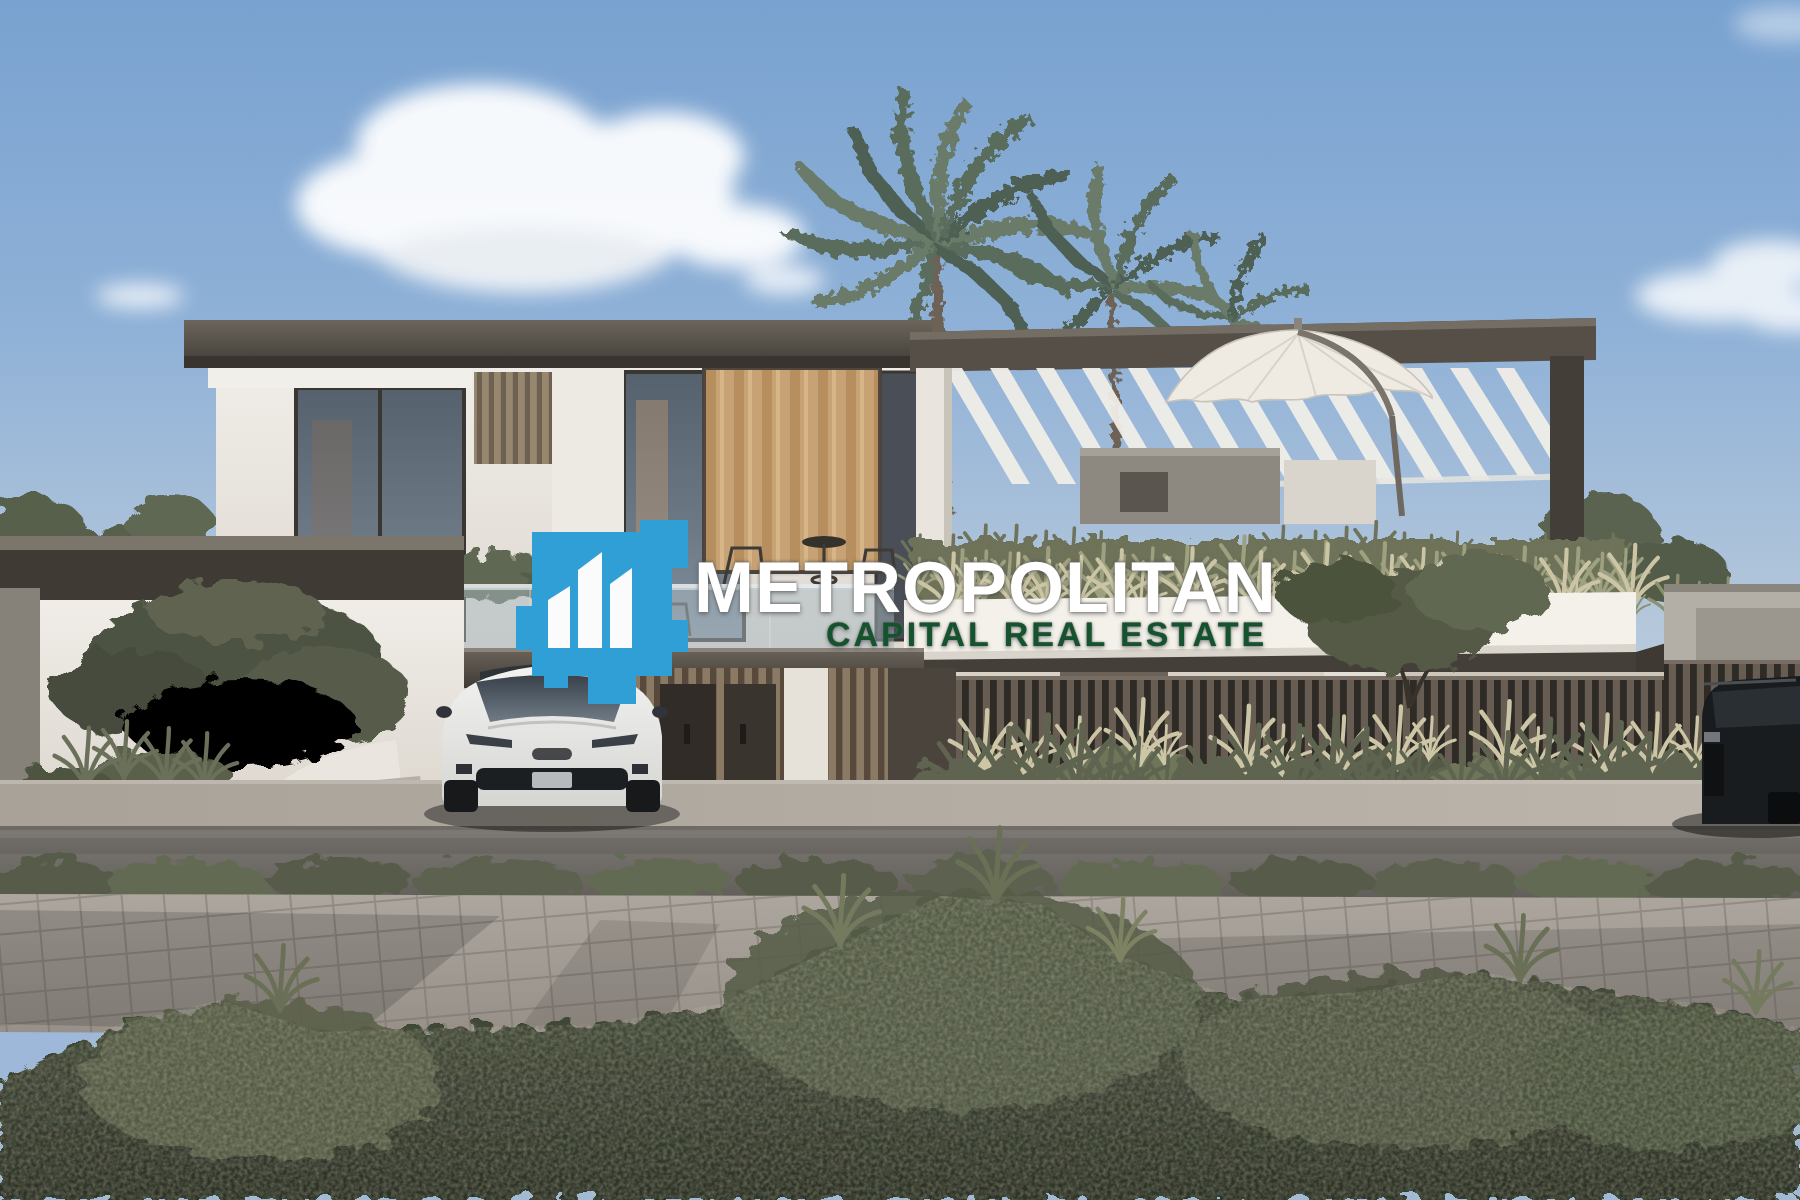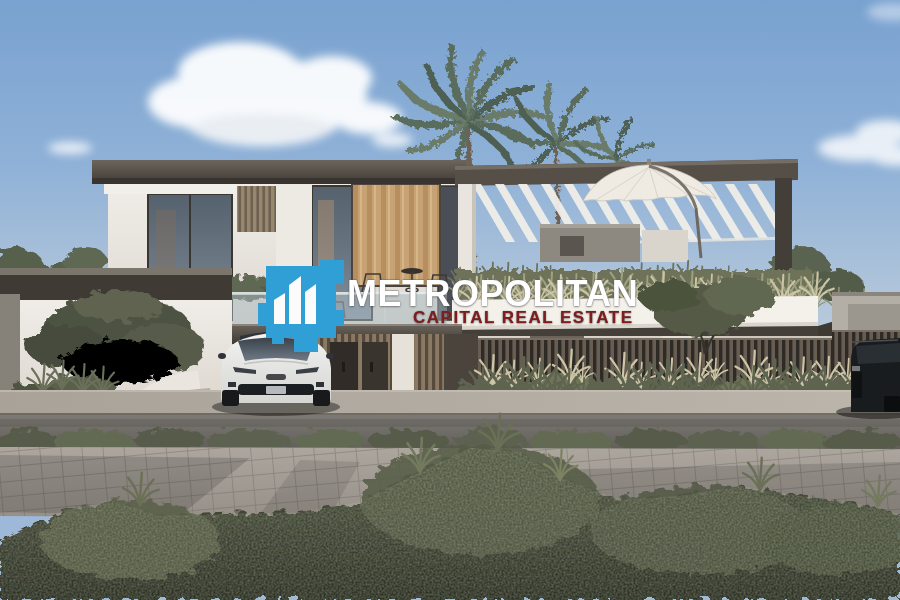--- a/index.html
+++ b/index.html
@@ -5,21 +5,21 @@
   html,body{margin:0;padding:0;background:#222;}
   .stage{position:relative;width:900px;height:600px;overflow:hidden;background:#9db8d8;
          font-family:"Liberation Sans",sans-serif;}
   .scene{position:absolute;left:0;top:0;}
   .watermark{position:absolute;left:0;top:0;width:900px;height:600px;}
   .logo{position:absolute;left:256px;top:258px;}
   .brand{position:absolute;left:347px;top:276px;font-weight:bold;font-size:36px;line-height:1;
          color:#ffffff;letter-spacing:.5px;white-space:nowrap;
          text-shadow:0 0 1px #6e6e6e,0 1px 2px rgba(60,60,60,.55),0 -1px 1px rgba(90,90,90,.35);}
   .tagline{position:absolute;left:413px;top:309px;font-weight:bold;font-size:17px;line-height:1;
-         color:#7f1d1d;letter-spacing:1.5px;white-space:nowrap;
+         color:#14532d;letter-spacing:1.5px;white-space:nowrap;
          text-shadow:0 0 1px #6e6e6e,0 1px 2px rgba(60,60,60,.5);}
 </style>
 </head>
 <body>
 
 <div class="stage">
 <svg class="scene" width="900" height="600" viewBox="0 0 900 600">
 <defs>
   <linearGradient id="skyG" x1="0" y1="0" x2="0" y2="430" gradientUnits="userSpaceOnUse">
     <stop offset="0" stop-color="#79a2d0"></stop>

